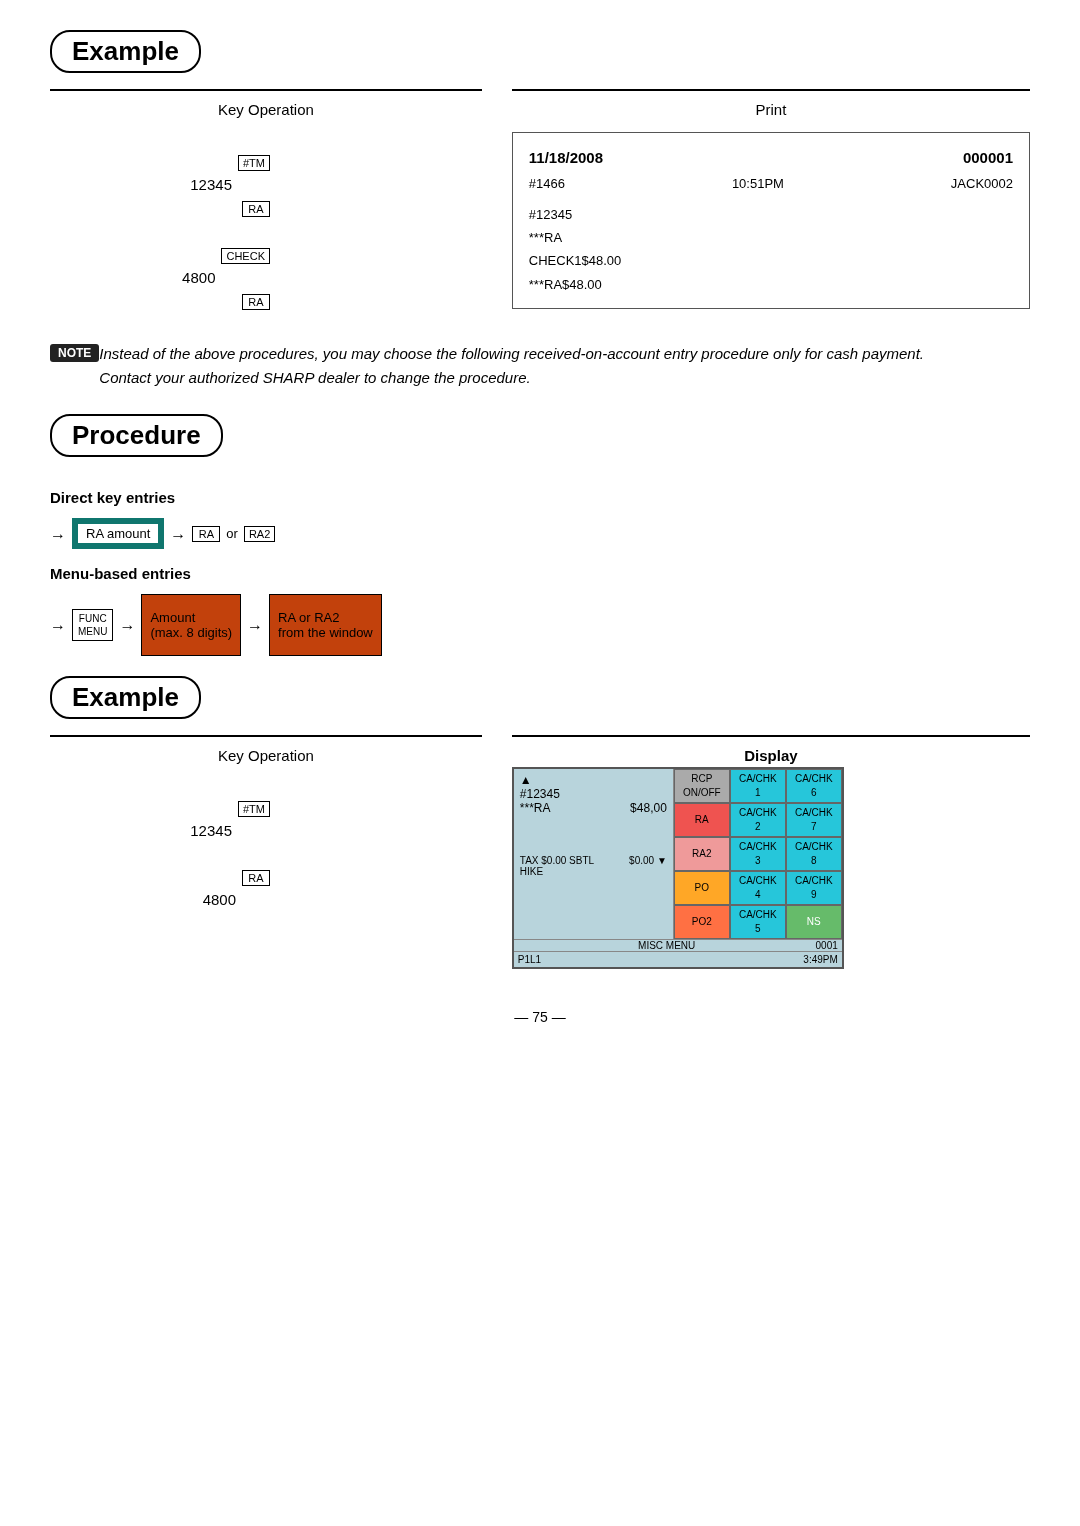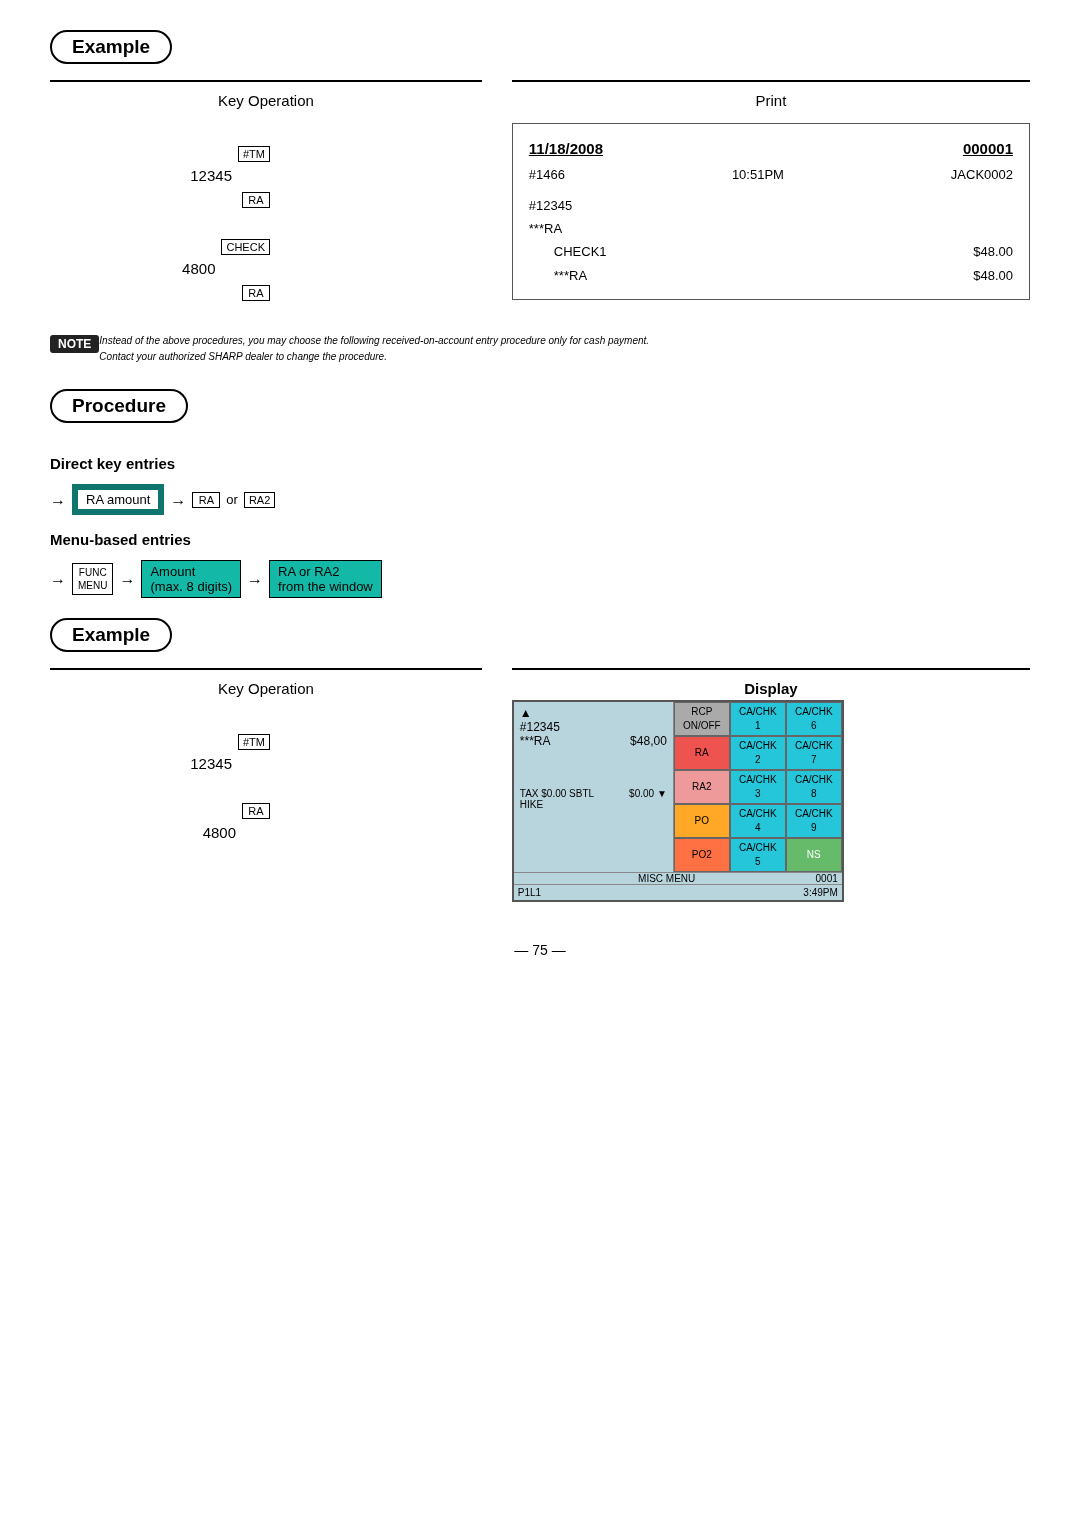--- a/index.html
+++ b/index.html
@@ -12,21 +12,21 @@
       min-height: 1526px;
       padding: 30px 50px;
     }
 
     
     .section-header {
       display: inline-block;
       border: 2px solid #000;
       border-radius: 20px;
       padding: 4px 20px;
-      font-size: 19px;
+      font-size: 26px;
       font-weight: bold;
       margin-bottom: 16px;
     }
 
     
     .example-columns {
       display: flex;
       gap: 30px;
       margin-bottom: 20px;
     }
@@ -80,39 +80,36 @@
       font-size: 13px;
       line-height: 1.7;
     }
 
     .receipt-header {
       display: flex;
       justify-content: space-between;
       font-weight: bold;
       font-size: 15px;
       margin-bottom: 2px;
-      text-decoration: underline;
     }
 
     .receipt-sub {
       display: flex;
       justify-content: space-between;
       font-size: 13px;
       margin-bottom: 8px;
     }
 
     .receipt-items {
       font-size: 13px;
       line-height: 1.8;
     }
 
     .receipt-line {
       display: flex;
-      justify-content: space-between;
-      margin-left: 25px;
     }
 
     
     .note-section {
       display: flex;
       margin: 24px 0;
       align-items: flex-start;
     }
 
     .note-badge {
@@ -121,21 +118,21 @@
       font-weight: bold;
       font-size: 12px;
       padding: 2px 8px;
       border-radius: 3px;
       white-space: nowrap;
       margin-top: 2px;
     }
 
     .note-text {
       font-style: italic;
-      font-size: 10px;
+      font-size: 15px;
       line-height: 1.6;
     }
 
     
     .procedure-section {
       margin-top: 10px;
     }
 
     .sub-heading {
       font-weight: bold;
@@ -152,23 +149,23 @@
       margin-bottom: 10px;
       flex-wrap: wrap;
     }
 
     .flow-arrow {
       font-size: 16px;
     }
 
     .flow-box {
       border: 1px solid #000;
-      padding: 3px 8px;
-      font-size: 13px;
-      background: #14b8a6;
+      padding: 15px 8px;
+      font-size: 13px;
+      background: #c2410c;
     }
 
     .flow-text {
       font-size: 13px;
     }
 
     
     .func-menu-box {
       border: 1px solid #000;
       padding: 2px 5px;

